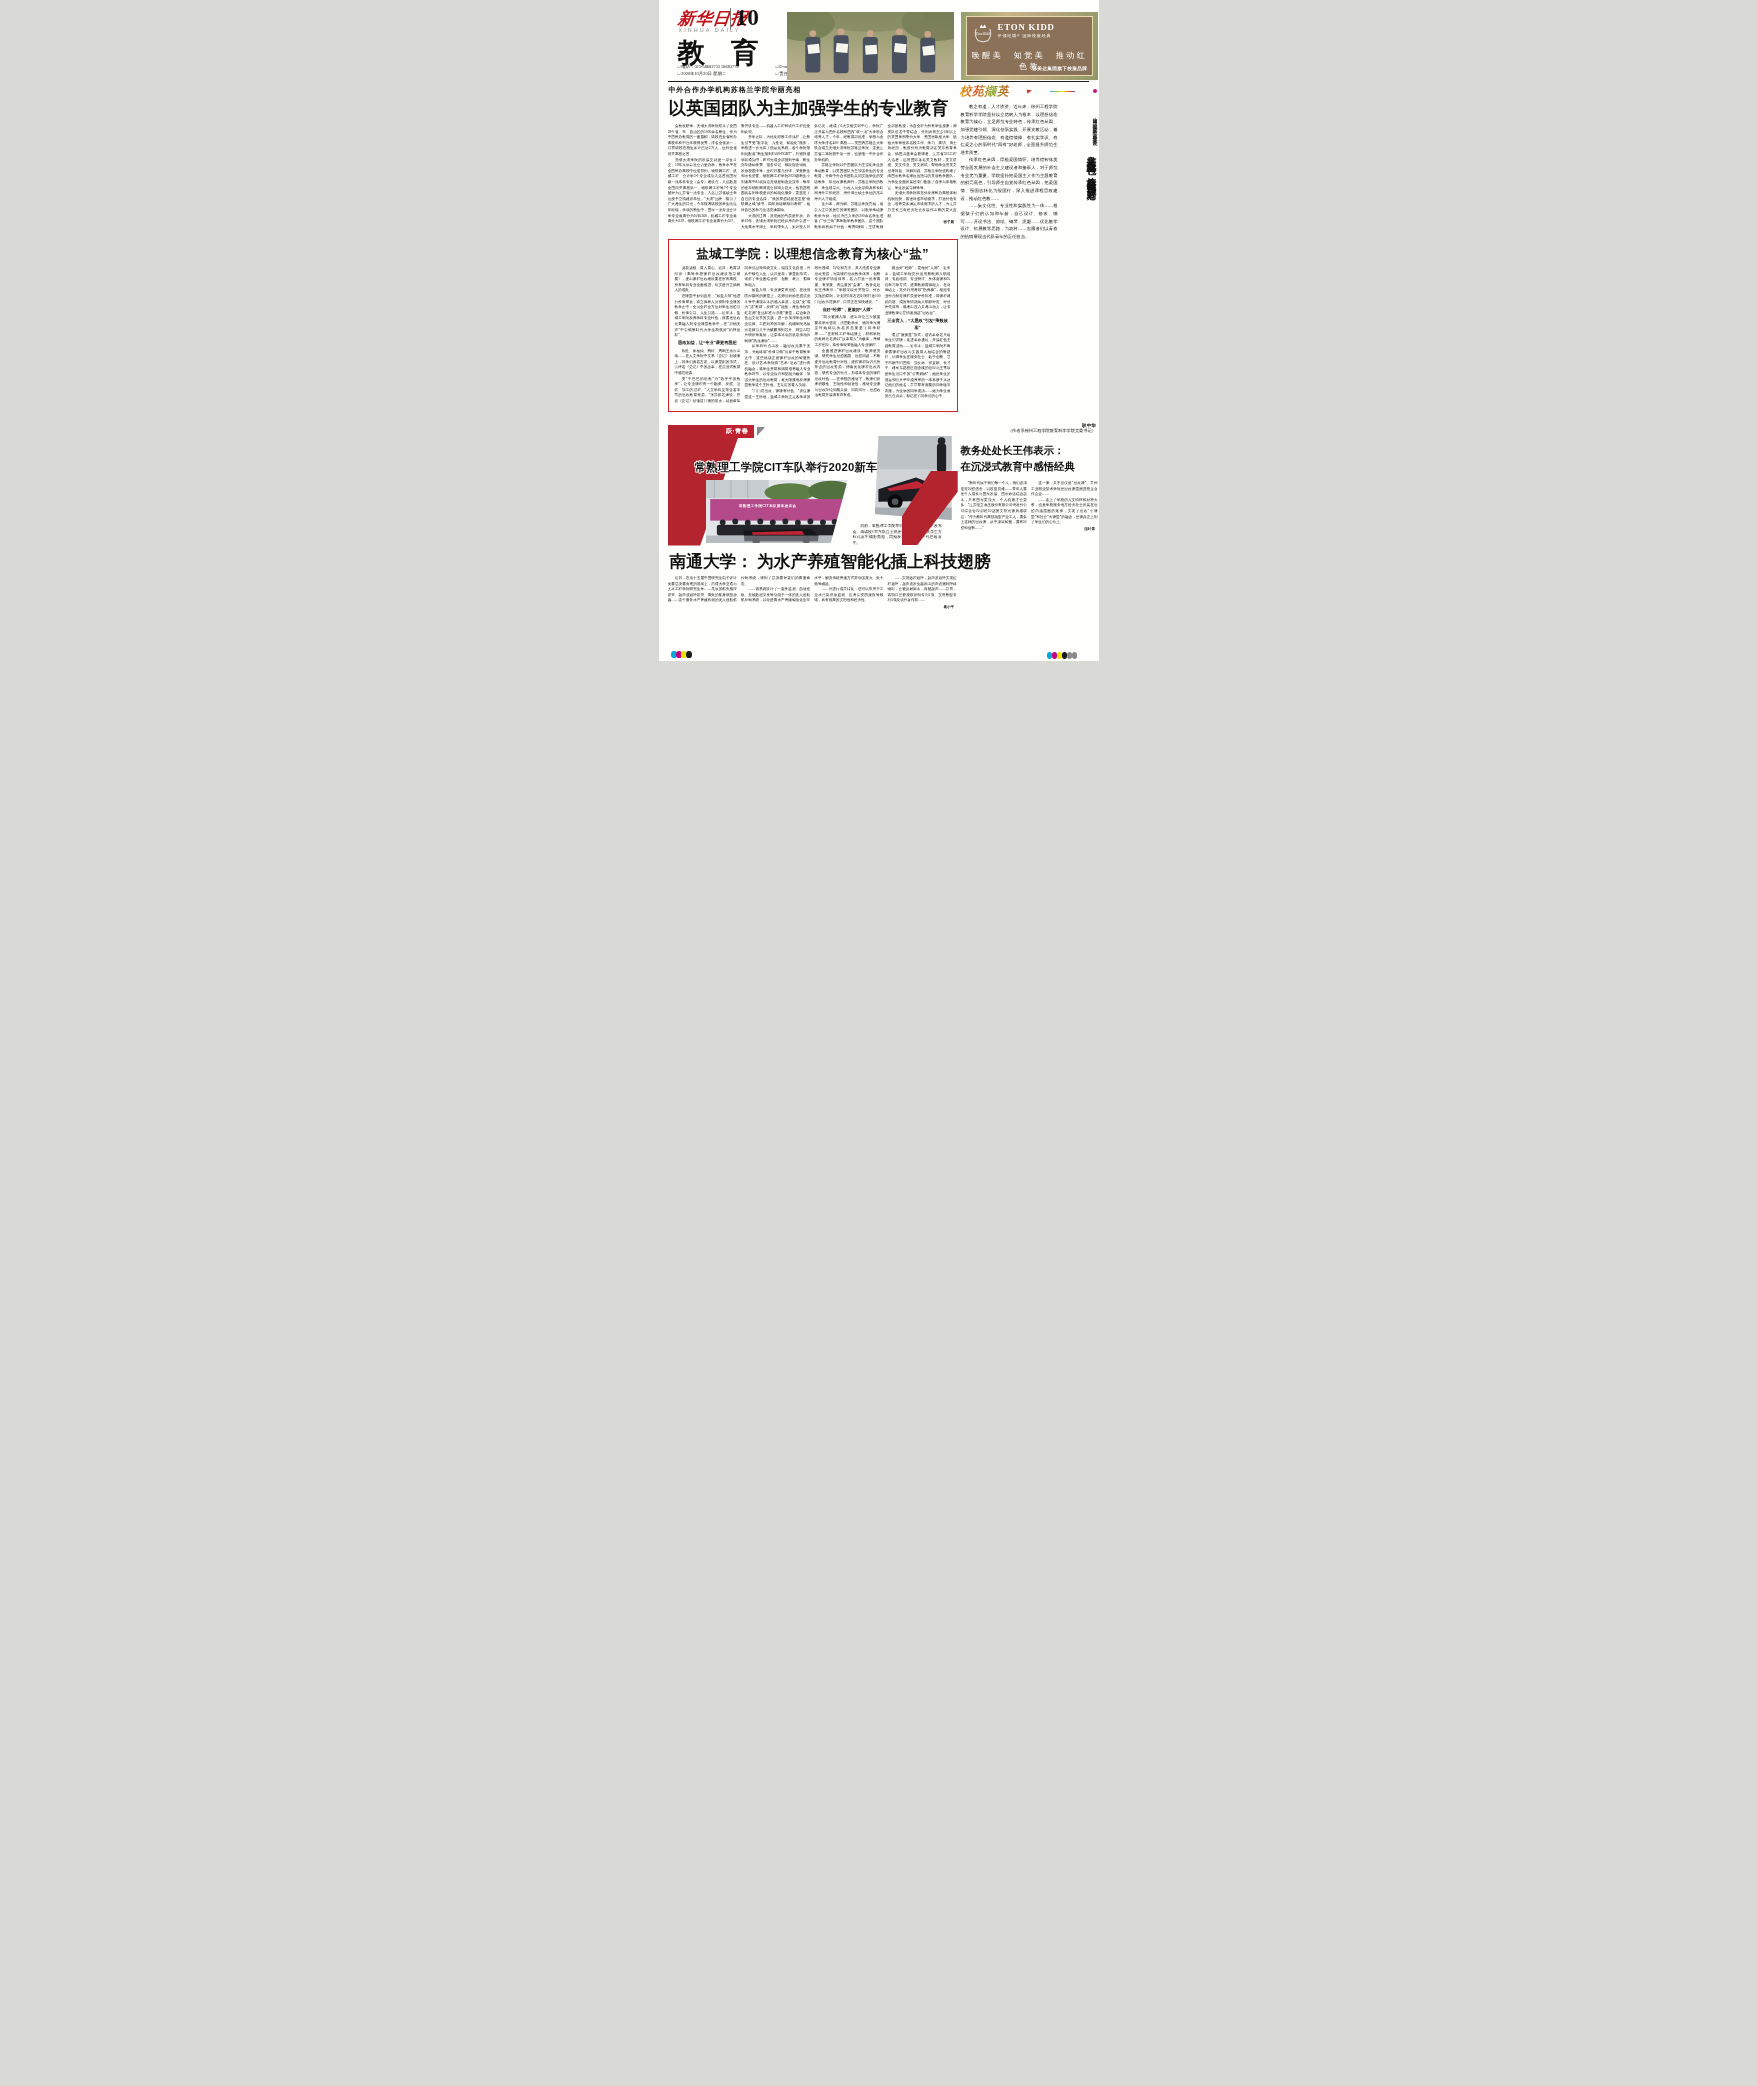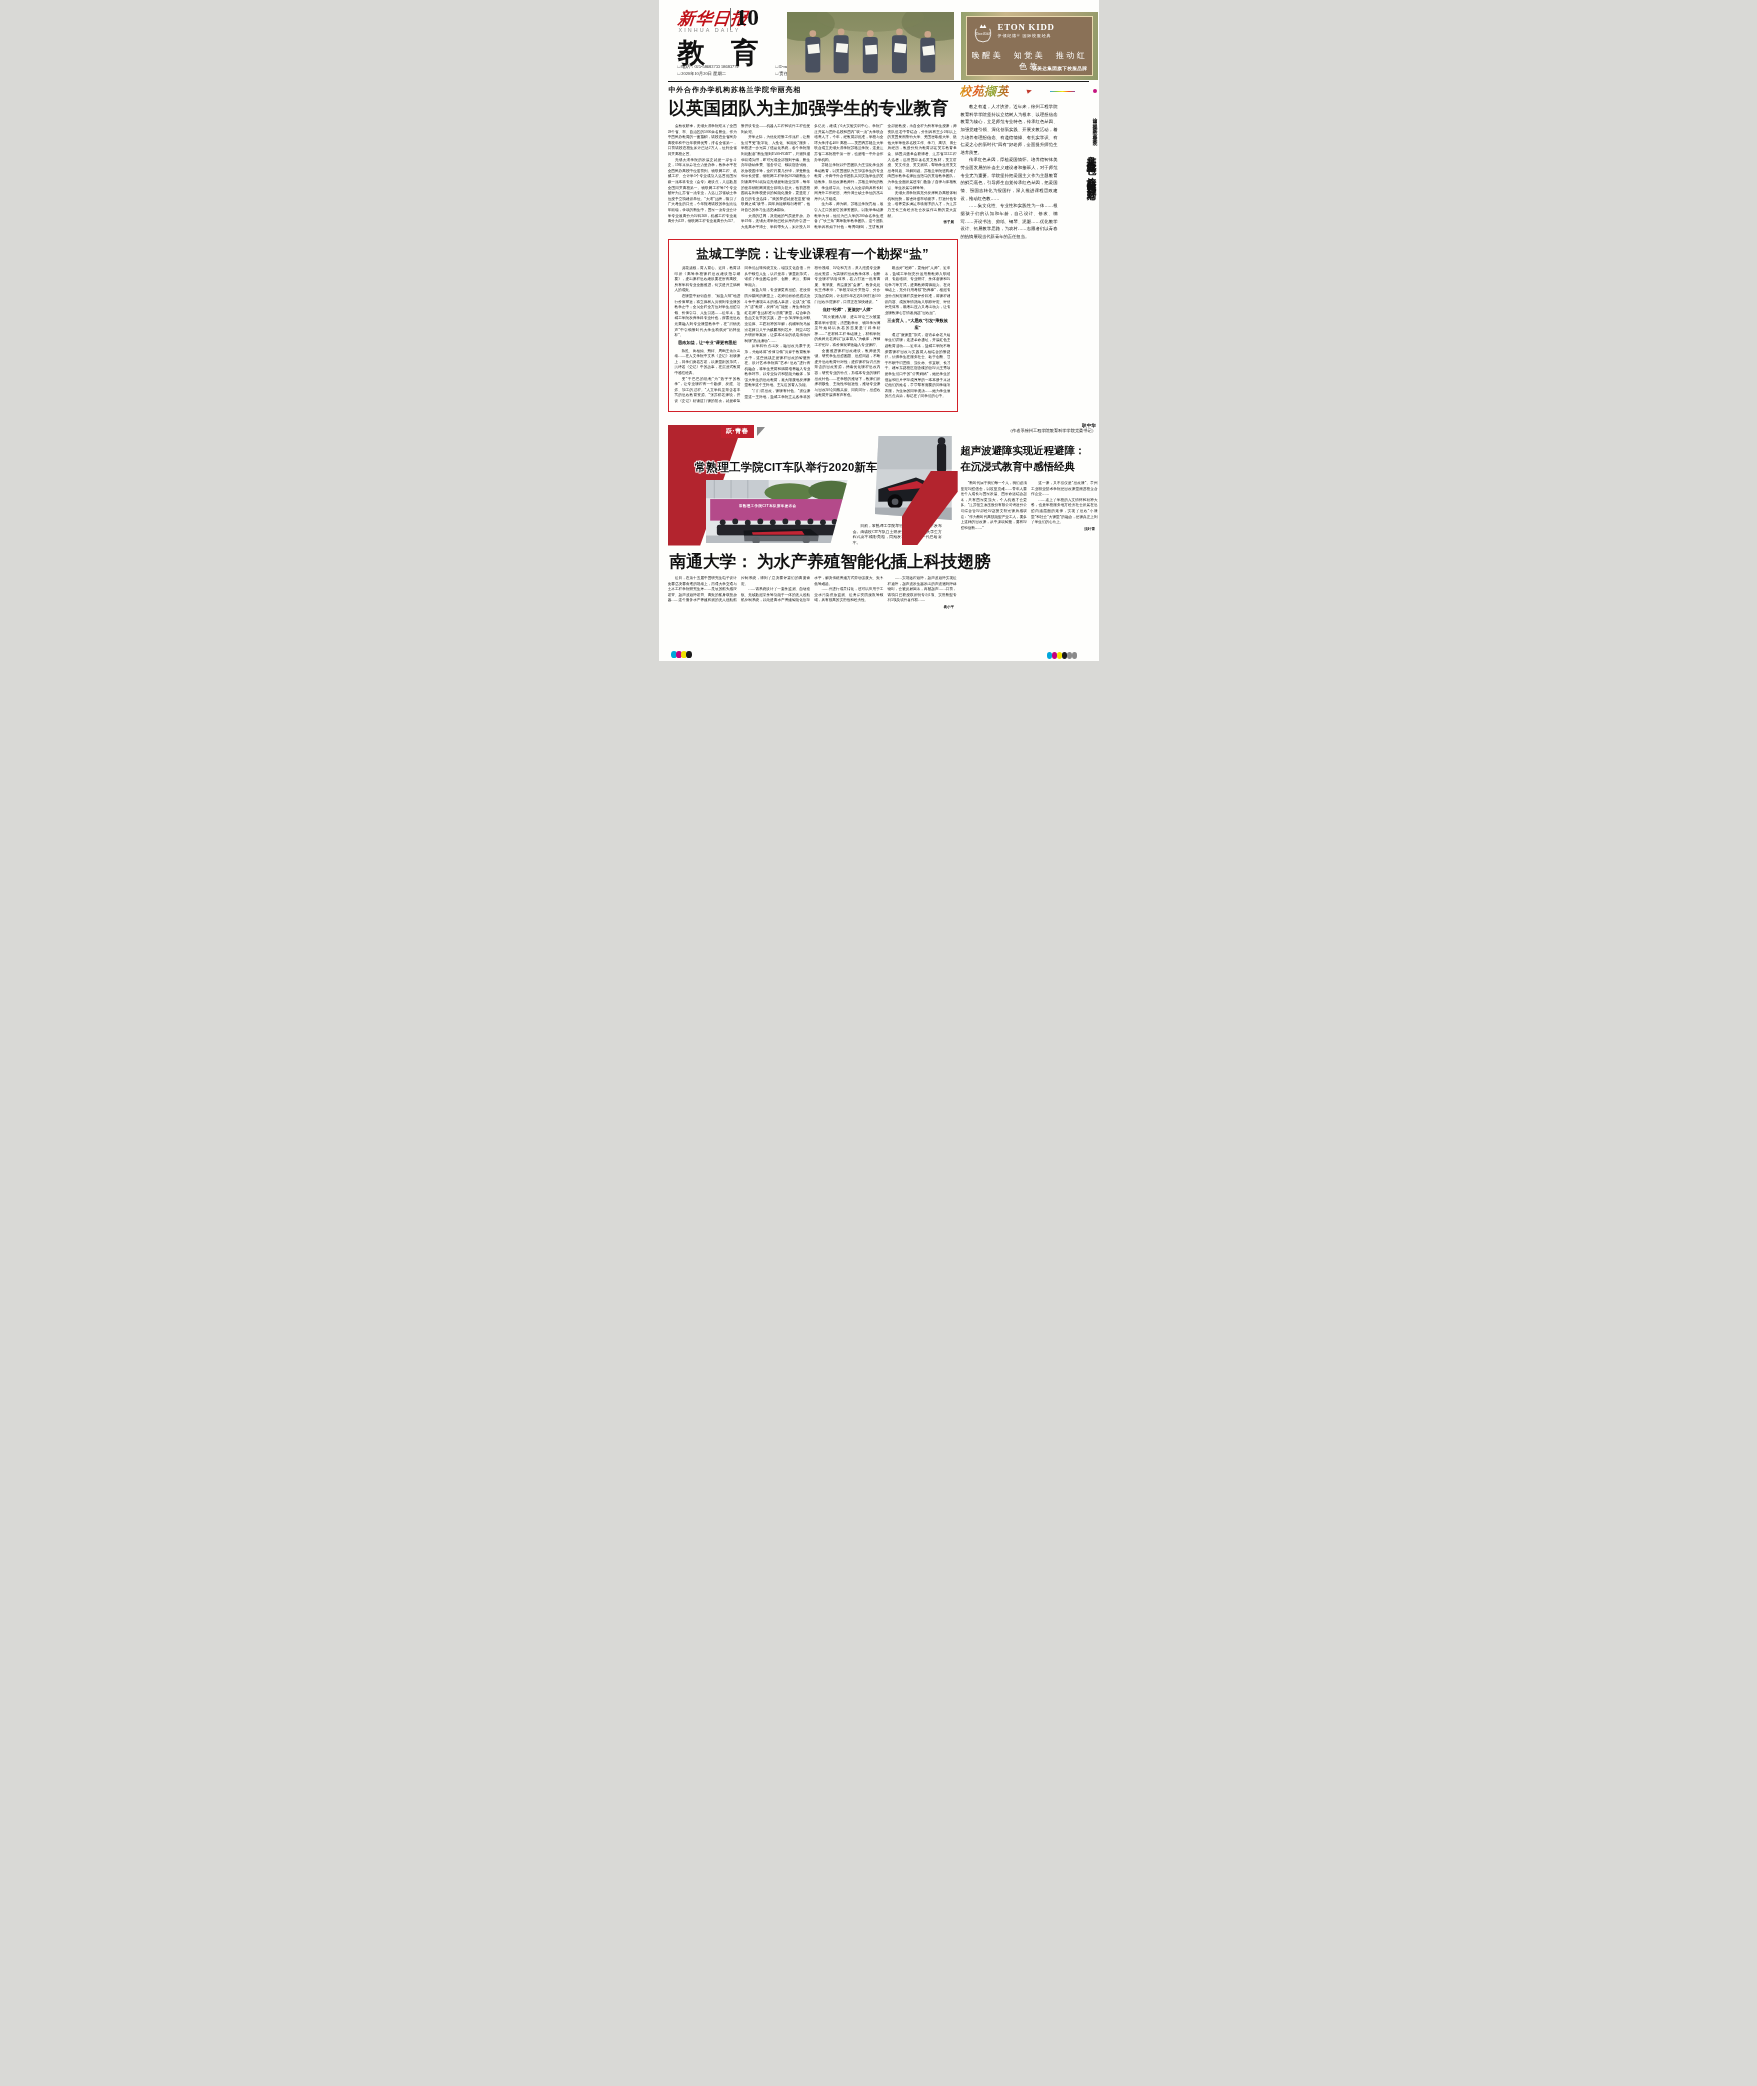--- a/index.html
+++ b/index.html
@@ -200,21 +200,21 @@
     <p>无锡太湖学院的发展史就是一部奋斗史，19年来依靠社会力量办学，教学水平在全国民办高校中位居前列。物联网工程、机械工程、会计学3个专业成功入选首批国家级一流本科专业（金专）建设点，入选数居全国同类高校第一。物联网工程等7个专业被评为江苏省一流专业，入选江苏省硕士学位授予立项建设单位。“太湖”品牌，吸引了广大考生的目光，今年报考该校的学生比往年剧增，录取的新生中，国家一流专业会计学专业最高分为理科368，机械工程专业最高分为329，物联网工程专业最高分为357。新开设专业——机器人工程和软件工程也受到欢迎。</p>
     <p>开学之际，为优化迎新工作流程，让新生们享受“数字化、人性化、智能化”服务，学校进一步完善了信息化系统，各个学院报到处配备“新生报到PASS-PORT”，只需扫描录取通知书，即可完成全部报到手续。新生办理缴纳学费、宿舍登记、领取宿舍钥匙、发放校园卡等，全程只要几分钟，深受新生和家长赞誉。物联网工程学院2020级新生小刘读高中时就知道无锡是制造业强市，每年的世界物联网博览会影响力巨大，他初进校园就看到学校提供的智能化服务，更坚定了自己的专业选择，“我的梦想就是在这座‘物联网之城’读书，四年后能够顺利考研”，他对自己的学习生活充满期待。</p>
     <p>太湖的辽阔，决定她的气质是开放。办学19年，无锡太湖学院已经从海内外引进一大批高水平博士、学科带头人，累计投入10多亿元，建成了6大实验实训中心。学院广泛开展与国外名校和国内“双一流”大学联合培养人才，今年，经教育部批准，学校与全球大学排名400+高校——英国西苏格兰大学联合成立无锡太湖学院苏格兰学院，这是江苏省二本院校中第一所，也是唯一中外合作办学机构。</p>
     <p>苏格兰学院以中国团队为主强化学生的基础教育，以英国团队为主加强学生的专业教育，并由中外合作团队共同实施学生的英语教学。除思政课教师外，苏格兰学院的教师、学生辅导员、行政人员全部由具有长时间海外工作经历、海外博士硕士学位的杰出海归人才组成。</p>
     <p>生为本，师为纲。苏格兰学院亮相，最引人注目的是它的师资团队。以数学基础课教学为例，他们为已入学的200余名学生准备了“铁三角”高等数学教学团队。这个团队教学具有如下特色：每周6课时，主讲教师全部是教授，亲自全程为所有学生授课；师资队伍老中青结合，分别具有至少2年以上的英国曼彻斯特大学、美国密歇根大学、犹他大学等世界名校工作、学习、高访、博士后经历，教授分别为教育部霍英东教育基金、德国洪堡基金获得者、江苏省333工程入选者；选用国际著名英文教材，英文讲授、英文作业、英文测试，帮助学生用英文思考问题、理解问题。苏格兰学院还构建了由国家教学名师担当指导的英语教学团队，为学生全面发展还专门配备了自律与体格教官、学生发展导师等等。</p>
     <p>无锡太湖学院将充分发挥民办高校体制机制优势，紧密对接市场需求，打造特色专业，培养更多满足市场需求的人才，为江苏乃至长三角经济社会发展作出新的更大贡献。</p>
     <p class="byline">张子晨</p>
   </div>
 
   <div class="abs salt-box">
-    <div class="salt-headline">盐城工学院：让专业课程有一个勘探“盐”</div>
+    <div class="salt-headline">盐城工学院：以理想信念教育为核心“盐”</div>
     <div class="body cols4 salt-body">
       <p>浇花浇根，育人育心。近日，教育部印发《高等学校课程思政建设指导纲要》，提出课程思政建设要在所有高校、所有学科专业全面推进，切实提升立德树人的成效。</p>
       <p>在课堂中贴切自然、“如盐入味”地进行价值塑造；将立德树人贯彻到专业课的教学之中；全员全程全方位对学生思想引领、价值引导、人生引路……近年来，盐城工学院发挥学科专业特色，探索把思政元素融入到专业课堂教学中，在“润物无声”中引领新时代大学生构筑好“精神坐标”。</p>
       <h3>思政如盐，让“专业”课更有思想</h3>
       <p>陈胜、蔺相如、荆轲、周幽王依次出场……在人文学院中文系《史记》精读课上，同学们身着古装，以课堂剧的形式，演绎着《史记》中的故事，在沉浸式教育中感悟经典。</p>
       <p>变“干巴巴的说教”为“热乎乎的教学”，让专业课程有一个勘探、发掘、冶炼、加工的过程。“人文学科里蕴含着丰富的思政教育资源。”张苏榕老师说，开设《史记》精读这门课的初衷，就是希望同学们品味传统文化，增强文化自信，并从中领悟人生，认识世界；课堂剧形式，锻炼了学生团结合作、创新、表演、剪辑等能力。</p>
       <p>如盐入味，专业课更有思想。在疫情防控期间的课堂上，老师们纷纷挖掘抗疫斗争中涌现出来的感人事迹，让战“疫”成为“活”教材，发挥“政”能量；海生学院张红老师“食品标准与法规”课堂，结合举办食品文化节的实践，进一步加深学生对职业道德、工匠精神的理解；机械学院马如宏老师引入华为麒麟系列芯片、阿里AI芯片研发等案例，让原本冰冷的机电传动控制课“热流涌动”……</p>
       <p>从学科特点出发，融思政元素于无形，并始终将“价值引领”贯穿于教育教学之中，这些挑战正是课程思政的智慧所在。设计艺术学院将“艺术+思政”进行有机融合，将学生美育和德育培养融入专业教学环节。以专业知识和技能为载体，加强大学生的思政教育，最大限度地发挥课堂教学这个主阵地、主渠道的育人功能。</p>
       <p>“门门讲思政，课课有特色。”抓住课堂这一主阵地，盐城工学院立足各学科的独特视域、理论和方法，深入挖掘专业课思政资源，完善课程思政教学体系，创新专业课程话语体系，着力打造一批有高度、有深度、有温度的“金课”。教务处处长王伟表示，“学校采取分类指导、分步实施的原则，计划用5年左右时间打造100门思政示范课程，目前正在加快建设。”</p>
       <h3>当好“经师”，更做好“人师”</h3>
@@ -313,21 +313,21 @@
   <div class="abs nt-headline">南通大学： 为水产养殖智能化插上科技翅膀</div>
   <div class="abs body cols4 nt-body">
     <p>近日，在第十五届中国研究生电子设计竞赛总决赛角逐的现场上，南通大学交通与土木工程学院研究生茅……灵敏的船头感应装置、超声波避障装置、高效的船身双投放器……这个服务水产养殖检测的无人巡航船控制系统，得到了总决赛评委们的高度肯定。</p>
     <p>……该系统设计了一套集监测、自动巡航、无线数据采集等功能于一体的无人巡航船控制系统，以此提高水产养殖智能化管理水平，解决传统养殖方式劳动强度大、效率低等难题。</p>
     <p>……并进行成果转化，还可以应用于工业水污染排放监测、近海岸安防搜救等领域，具有很高的实用性和经济性。</p>
     <p>……实现远程避障，超声波避障实现近程避障，超声波发生器发出的声波遇到障碍物时，会被反射回来，再被超声……目前，该项目已获授权发明专利1项、实用新型专利5项及软件著作权……</p>
     <p class="byline">袁小平</p>
   </div>
 
   <div class="abs cz-headline">
-    <div>超声波避障实现近程避障：</div>
+    <div>教务处处长王伟表示：</div>
     <div>在沉浸式教育中感悟经典</div>
   </div>
   <div class="abs body cols2 cz-body">
     <p>“新时代属于我们每一个人，我们必须坚定理想信念，以攻坚克难……青年人要把个人成长与国家发展、国家命运结合起来，只有国家更强大，个人机遇才会更多。”江苏恒立液压股份有限公司铸造分公司综合管理部经理赵贤文听完课后感叹道：“作为新时代高技能型产业工人，要多上这样的思政课，从中汲取智慧，要有理想和创新……”</p>
     <p>这一课，又不仅仅是“思政课”。常州工业职业技术学院把思政课堂搬进校企合作企业……</p>
     <p>……送上了学校的人文情怀和精神大餐，也是学校服务地方经济社会发展在思想内涵层面的延伸，实现了思政“小课堂”和社会“大课堂”的融合，把课真正上到了学生们的心坎上。</p>
     <p class="byline">沈叶菁</p>
   </div>
 
   <div class="abs dots dots-left">

